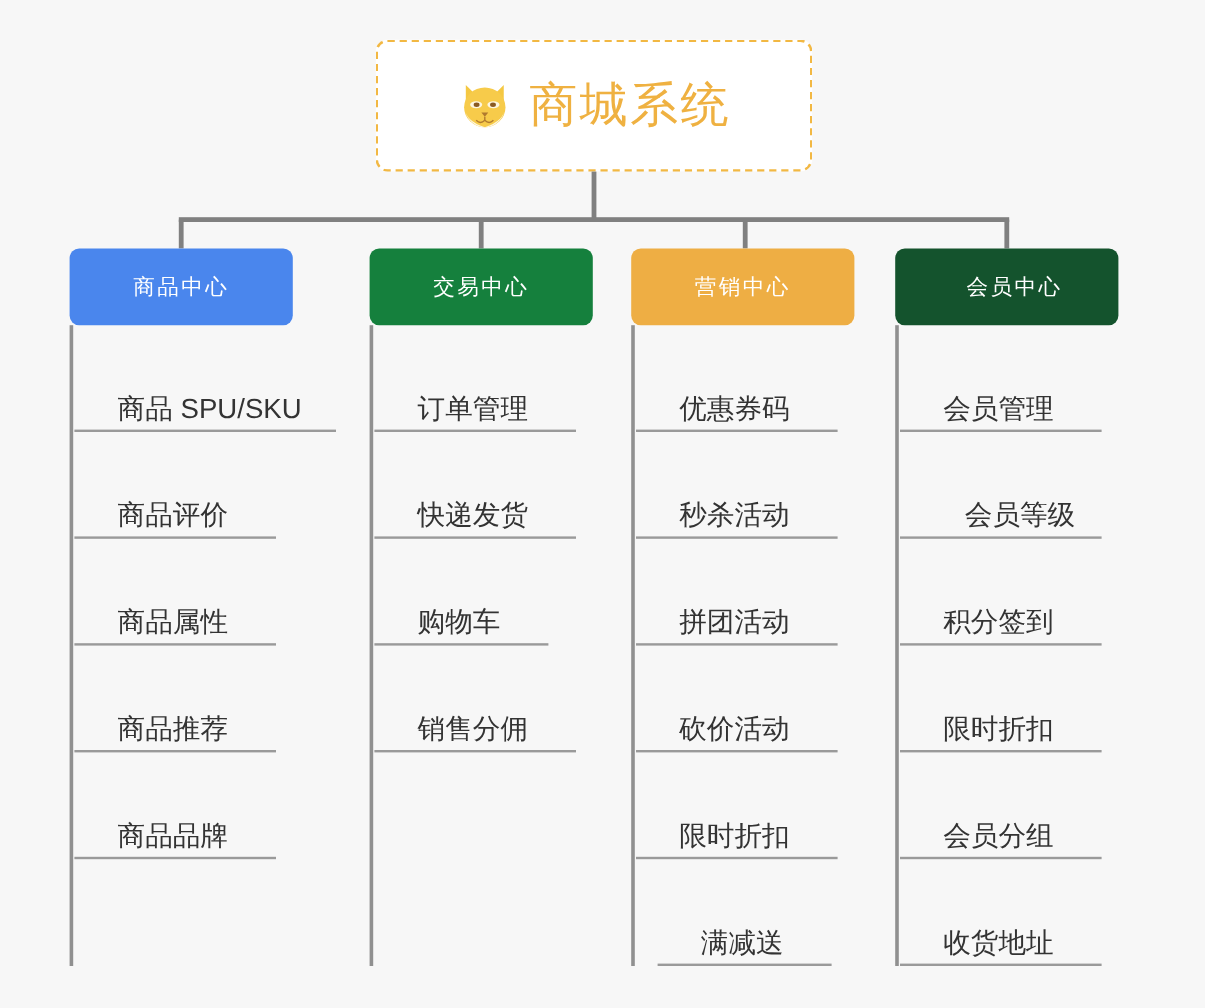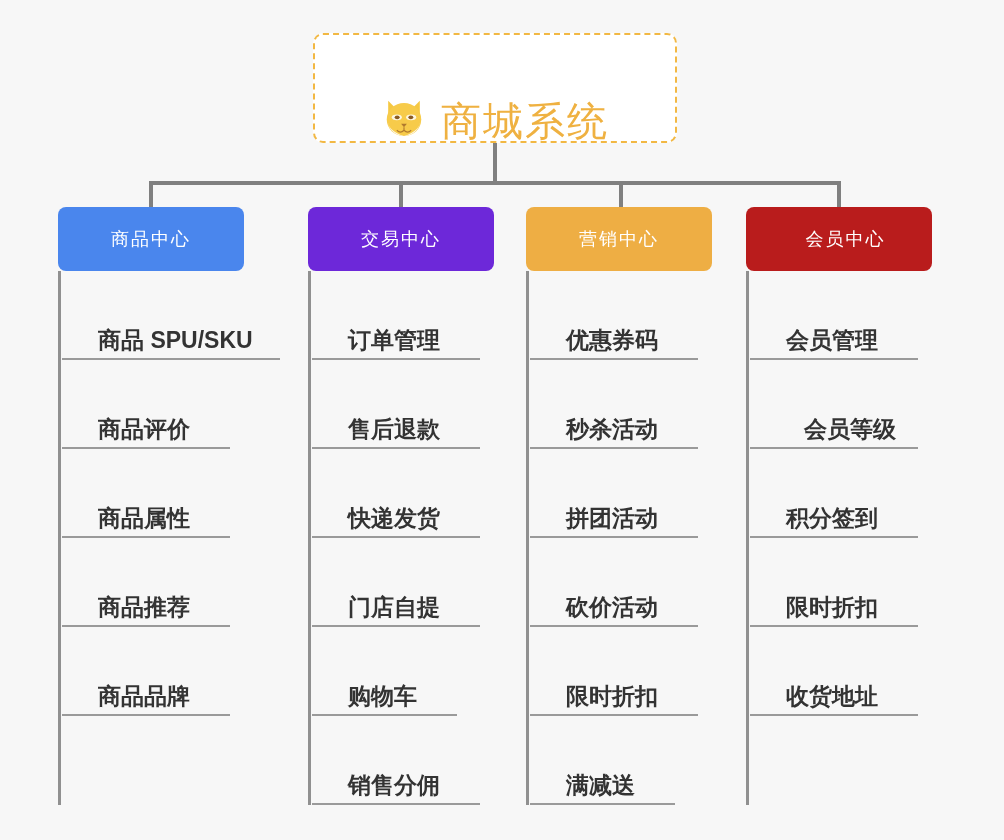--- a/index.html
+++ b/index.html
@@ -25,21 +25,21 @@
     position: absolute;
     left: 313px;
     top: 33px;
     width: 364px;
     height: 110px;
     box-sizing: border-box;
     background: #ffffff;
     border: 2px dashed #f2b843;
     border-radius: 10px;
     display: flex;
-    align-items: flex-end;
+    align-items: center;
     justify-content: center;
     gap: 14px;
   }
   .root-icon {
     width: 46px;
     height: 46px;
     flex: 0 0 auto;
     display: block;
   }
   .root-title {
@@ -88,21 +88,20 @@
     color: #ffffff;
     font-size: 18px;
     letter-spacing: 2px;
     white-space: nowrap;
   }
 
   .leaf-list {
     position: relative;
     margin-top: 0;
     padding-left: 4px;
-    font-weight: bold;
   }
   
   .trunk {
     position: absolute;
     left: 0;
     top: 0;
     width: 3px;
     background: #909090;
   }
 
@@ -173,36 +172,30 @@
       <div class="leaf" style="width:168px;">
           <span class="leaf-label">商品推荐</span>
         </div>
       <div class="leaf" style="width:168px;">
           <span class="leaf-label">商品品牌</span>
         </div>
     </div>
   </div>
 
   <div class="column" style="left:308px; width:186px;">
-    <div class="cat-box" style="background-color: #6d28d9;">
+    <div class="cat-box" style="background-color: #15803d;">
       <span>交易中心</span>
     </div>
     <div class="leaf-list">
       <div class="trunk" style="height: 534px;"></div>
       <div class="leaf" style="width:168px;text-align:right;">
           <span class="leaf-label">订单管理</span>
         </div>
       <div class="leaf" style="width:168px;">
-          <span class="leaf-label">售后退款</span>
-        </div>
-      <div class="leaf" style="width:168px;">
           <span class="leaf-label">快递发货</span>
-        </div>
-      <div class="leaf" style="width:168px;">
-          <span class="leaf-label">门店自提</span>
         </div>
       <div class="leaf" style="width:145px;">
           <span class="leaf-label">购物车</span>
         </div>
       <div class="leaf" style="width:168px;">
           <span class="leaf-label">销售分佣</span>
         </div>
     </div>
   </div>
 
@@ -220,43 +213,46 @@
         </div>
       <div class="leaf" style="width:168px;">
           <span class="leaf-label">拼团活动</span>
         </div>
       <div class="leaf" style="width:168px;">
           <span class="leaf-label">砍价活动</span>
         </div>
       <div class="leaf" style="width:168px;">
           <span class="leaf-label">限时折扣</span>
         </div>
-      <div class="leaf" style="width:145px;">
+      <div class="leaf" style="width:145px;margin-left:18px;">
           <span class="leaf-label">满减送</span>
         </div>
     </div>
   </div>
 
   <div class="column" style="left:746px; width:186px;">
-    <div class="cat-box" style="background-color: #b91c1c; padding-left: 13px;">
+    <div class="cat-box" style="background-color: #14532d; padding-left: 13px;">
       <span>会员中心</span>
     </div>
     <div class="leaf-list">
       <div class="trunk" style="height: 534px;"></div>
       <div class="leaf" style="width:168px;">
           <span class="leaf-label">会员管理</span>
         </div>
       <div class="leaf" style="width:168px;padding-left:18px;">
           <span class="leaf-label">会员等级</span>
         </div>
       <div class="leaf" style="width:168px;">
           <span class="leaf-label">积分签到</span>
         </div>
       <div class="leaf" style="width:168px;">
           <span class="leaf-label">限时折扣</span>
         </div>
       <div class="leaf" style="width:168px;">
+          <span class="leaf-label">会员分组</span>
+        </div>
+      <div class="leaf" style="width:168px;">
           <span class="leaf-label">收货地址</span>
         </div>
     </div>
   </div>
 
 </div>
 
 </body></html>

